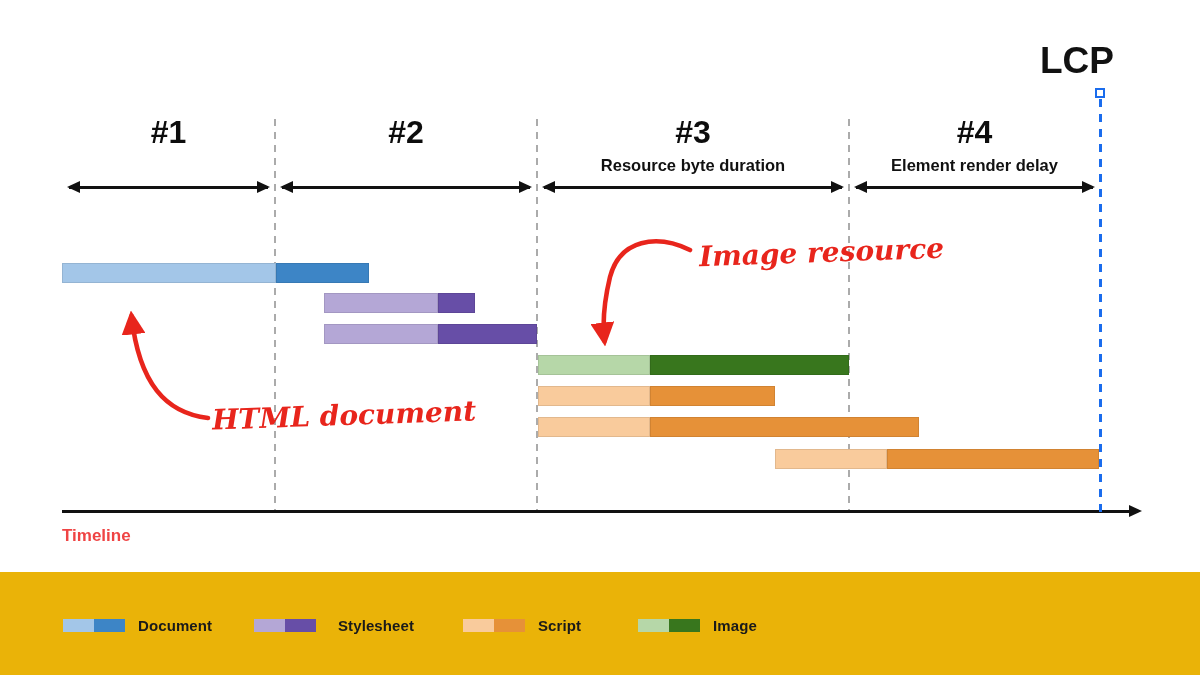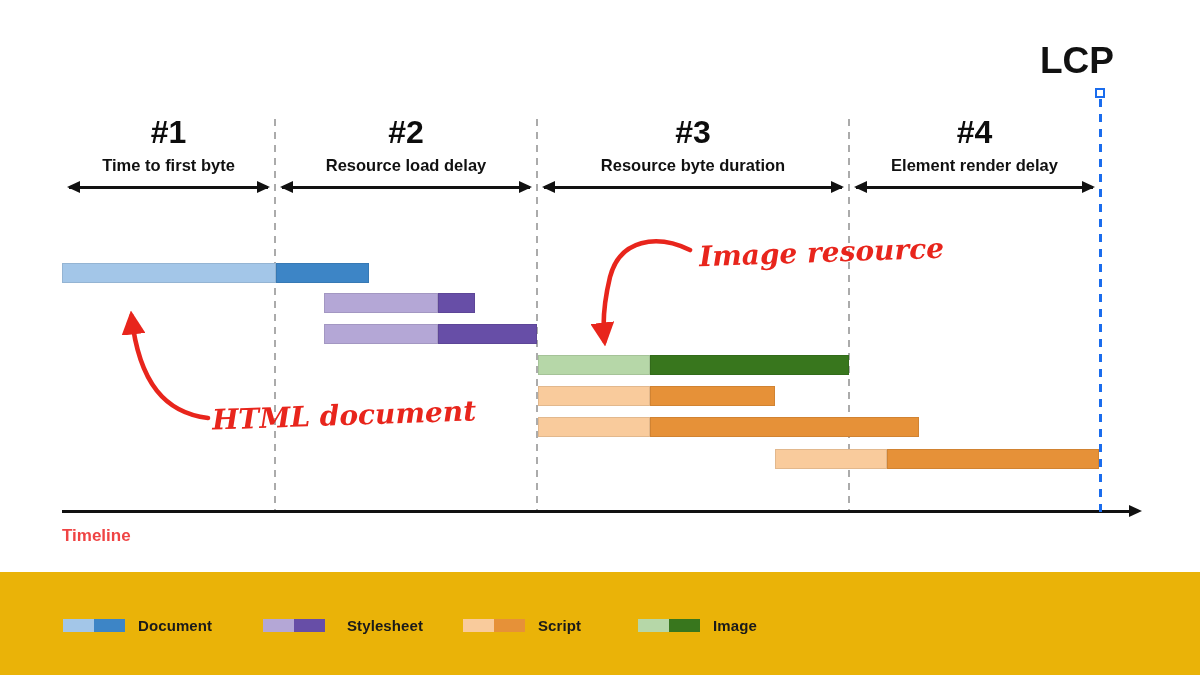--- a/index.html
+++ b/index.html
@@ -80,26 +80,24 @@
 
 <div id="canvas">
 
   <div id="lcp-label">LCP</div>
   <div id="lcp-marker"></div>
   <div id="lcp-line"></div>
 
   <div id="phases">
       <div class="phase" style="left: 62px; width: 213px;">
         <div class="phase-number">#1</div>
-        <div class="phase-name">Time to first byte</div>
         <div class="phase-arrow"></div>
       </div>
       <div class="phase" style="left: 275px; width: 262px;">
         <div class="phase-number">#2</div>
-        <div class="phase-name">Resource load delay</div>
         <div class="phase-arrow"></div>
       </div>
       <div class="phase" style="left: 537px; width: 312px;">
         <div class="phase-number">#3</div>
         <div class="phase-name">Resource byte duration</div>
         <div class="phase-arrow"></div>
       </div>
       <div class="phase" style="left: 849px; width: 251px;">
         <div class="phase-number">#4</div>
         <div class="phase-name">Element render delay</div>
@@ -147,21 +145,21 @@
   <div id="axis-label">Timeline</div>
 
   <div id="legend" style="background: #eab308;">
       <div class="legend-item" style="left: 63px;">
         <div class="swatch">
           <div class="swatch-half" style="background: rgb(163, 198, 232);"></div>
           <div class="swatch-half" style="background: rgb(61, 133, 198);"></div>
         </div>
         <div class="legend-label">Document</div>
       </div>
-      <div class="legend-item" style="left: 263px; gap: 22px;">
+      <div class="legend-item" style="left: 254px; gap: 22px;">
         <div class="swatch">
           <div class="swatch-half" style="background: rgb(180, 167, 214);"></div>
           <div class="swatch-half" style="background: rgb(103, 78, 167);"></div>
         </div>
         <div class="legend-label">Stylesheet</div>
       </div>
       <div class="legend-item" style="left: 463px;">
         <div class="swatch">
           <div class="swatch-half" style="background: rgb(249, 203, 156);"></div>
           <div class="swatch-half" style="background: rgb(230, 145, 56);"></div>

